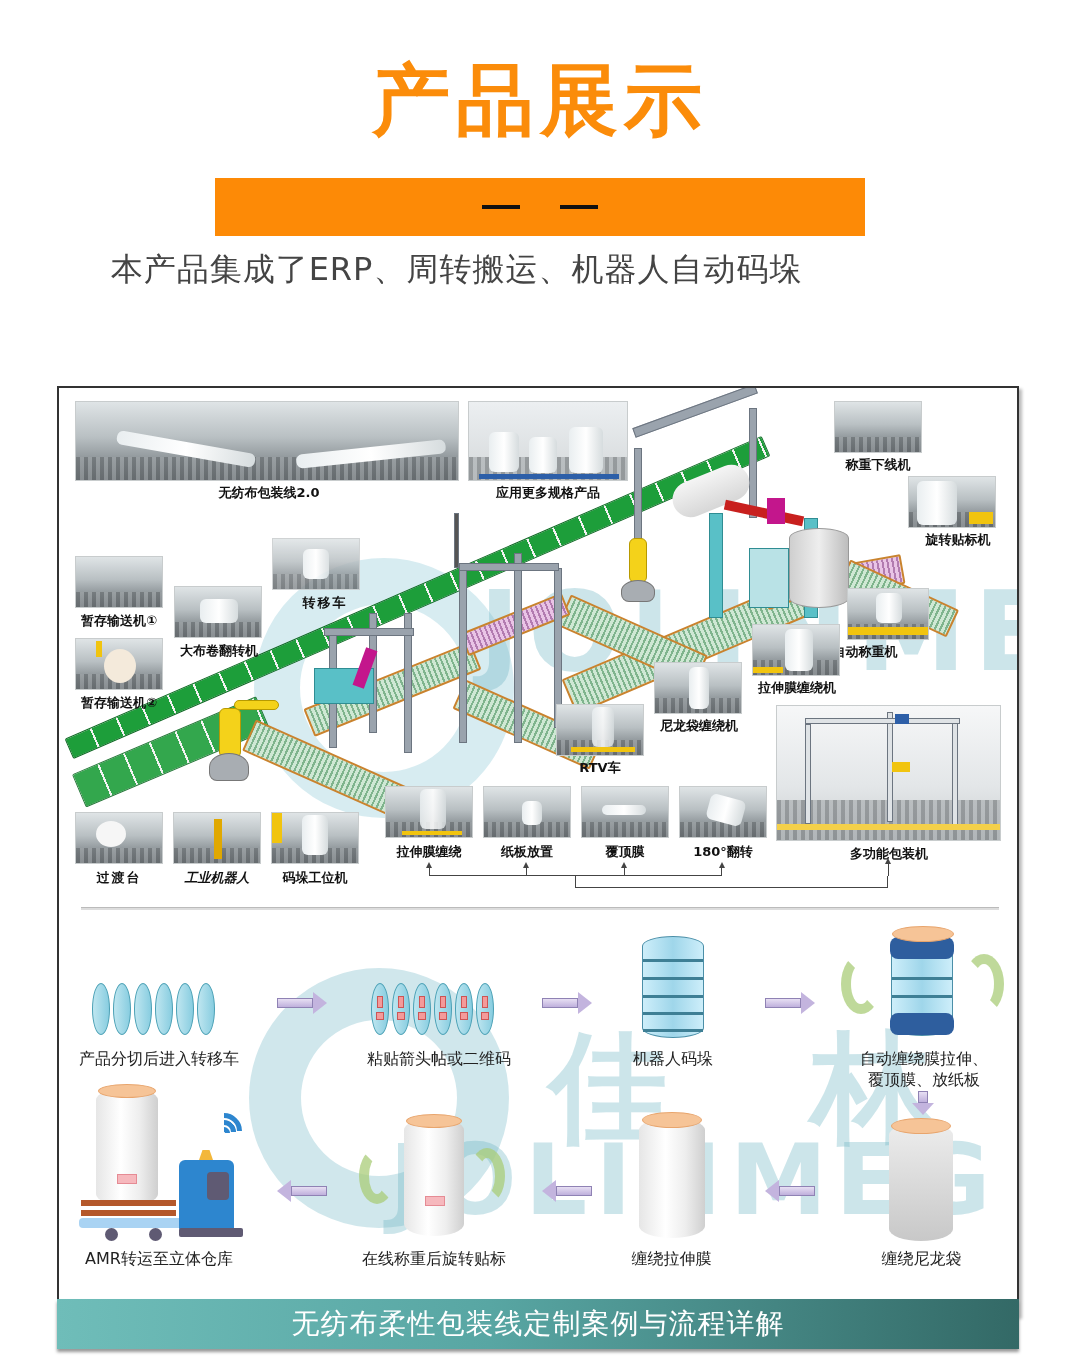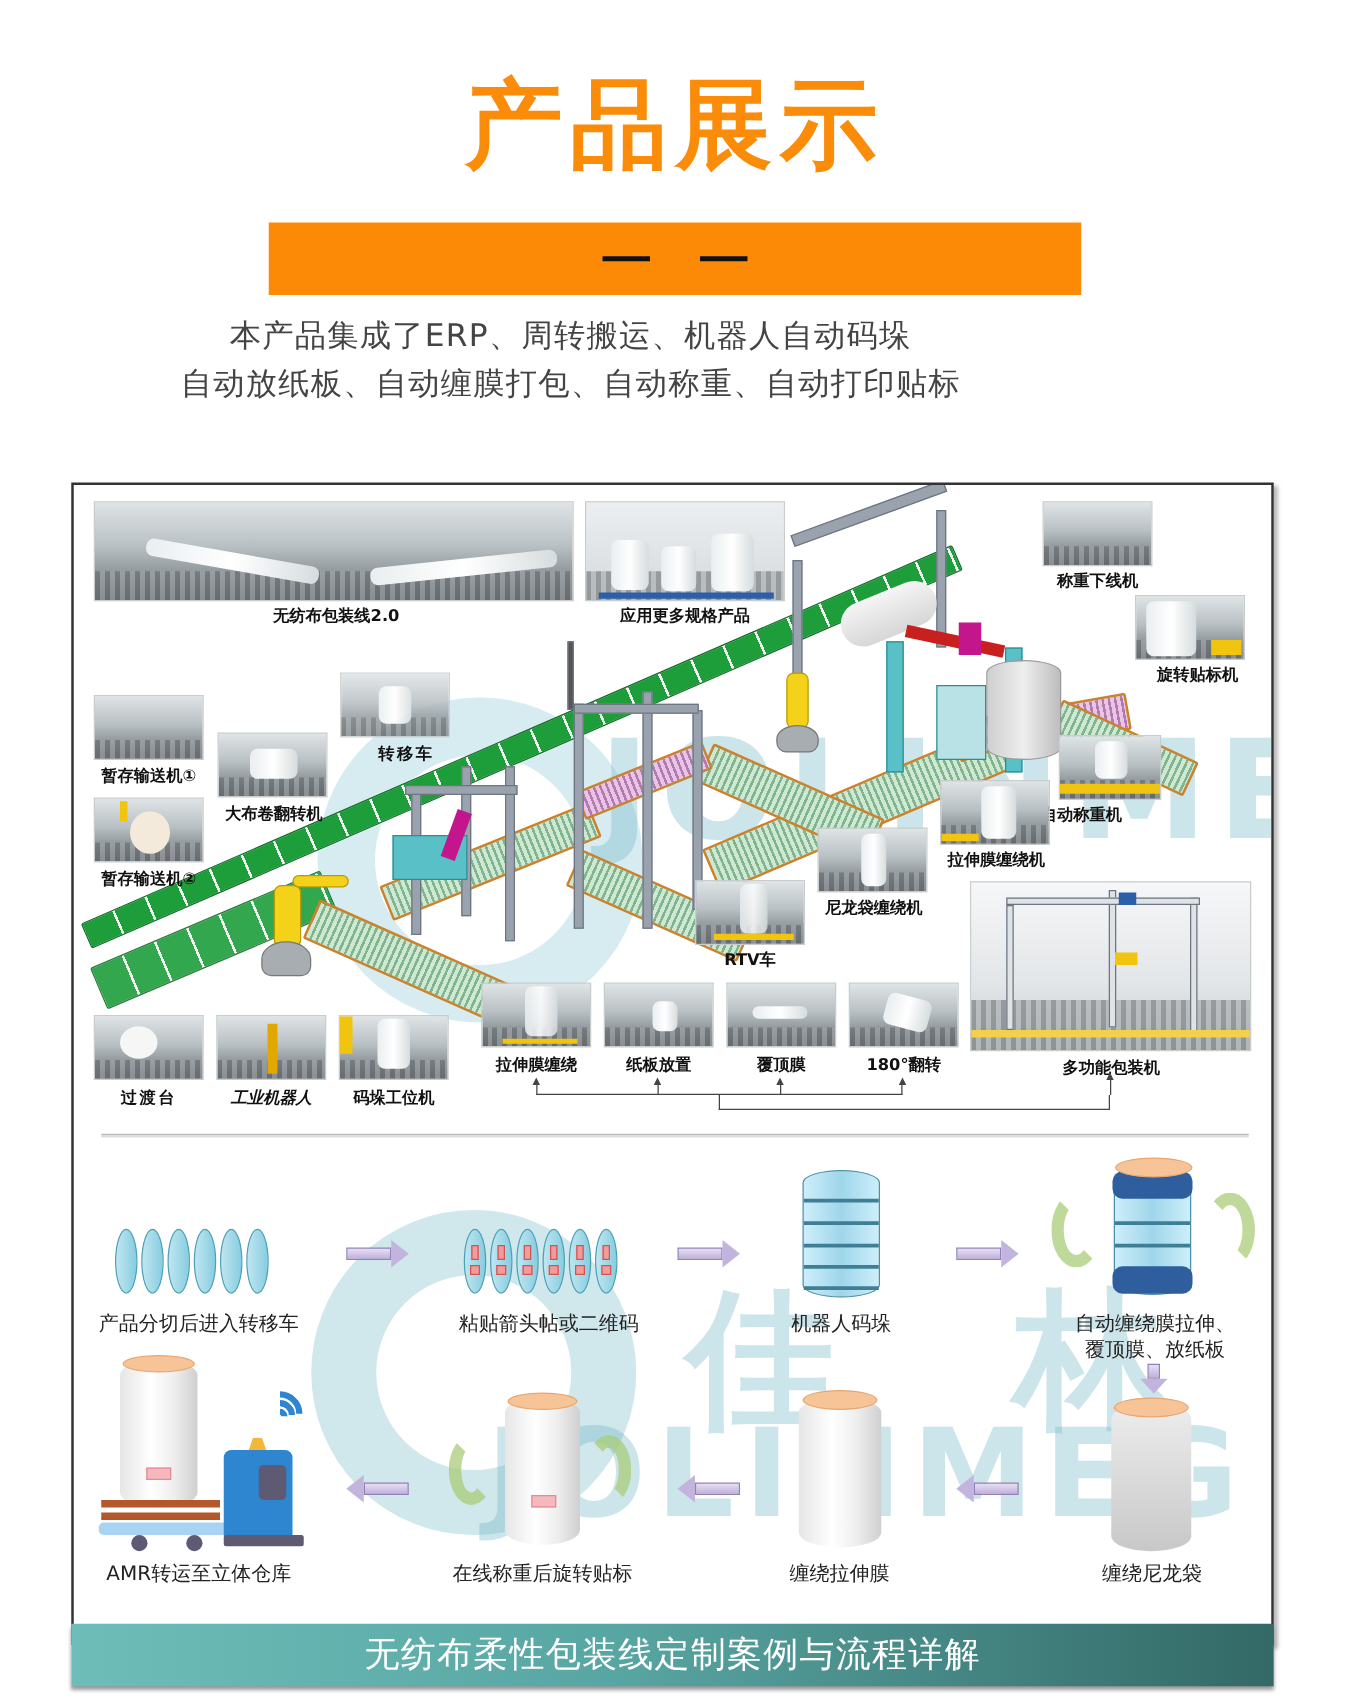--- a/index.html
+++ b/index.html
@@ -12,21 +12,21 @@
     font-size: 78px; font-weight: 900; color: #fb8c0a; letter-spacing: 6px; line-height: 96px;
   }
   .sub-banner {
     position: absolute; left: 215px; top: 178px; width: 650px; height: 58px;
     background: #fd8a06; display: flex; align-items: center; justify-content: center;
     font-size: 34px; font-weight: 700; color: #111; letter-spacing: 4px;
   }
   .sub-banner .dash { display: inline-block; width: 38px; height: 4px; background: #111; margin: 0 20px; }
   .intro {
     position: absolute; left: 0; top: 250px; width: 913px; text-align: center;
-    font-size: 25px; color: #444; line-height: 38px; letter-spacing: 1px;
+    font-size: 32px; color: #444; line-height: 38px; letter-spacing: 1px;
   }
   .intro div { white-space: nowrap; }
 
   
   .frame {
     position: absolute; left: 57px; top: 386px; width: 962px; height: 930px;
     border: 2px solid #333; background: #fff; box-shadow: 3px 3px 3px #bbb; overflow: hidden;
   }
 
   
@@ -123,21 +123,20 @@
 
 <div class="main-title">产品展示</div>
 
 <div class="sub-banner">
   <span class="dash"></span>
   <span class="dash"></span>
 </div>
 
 <div class="intro">
   <div>本产品集成了ERP、周转搬运、机器人自动码垛</div>
-  <div>自动放纸板、自动缠膜打包、自动称重、自动打印贴标</div>
 </div>
 
 <div class="frame">
 
   <div class="wm-gear"></div>
   <div class="wm-gear2"></div>
   <div class="wm-text" style="left:420px; top:180px; font-size:110px;">JOLINMEG</div>
   <div class="wm-text" style="left:490px; top:620px; font-size:120px; letter-spacing:50px;">佳  林</div>
   <div class="wm-text" style="left:855px; top:615px; font-size:28px;">®</div>
   <div class="wm-text" style="left:330px; top:735px; font-size:98px;">JOLINMEG</div>

